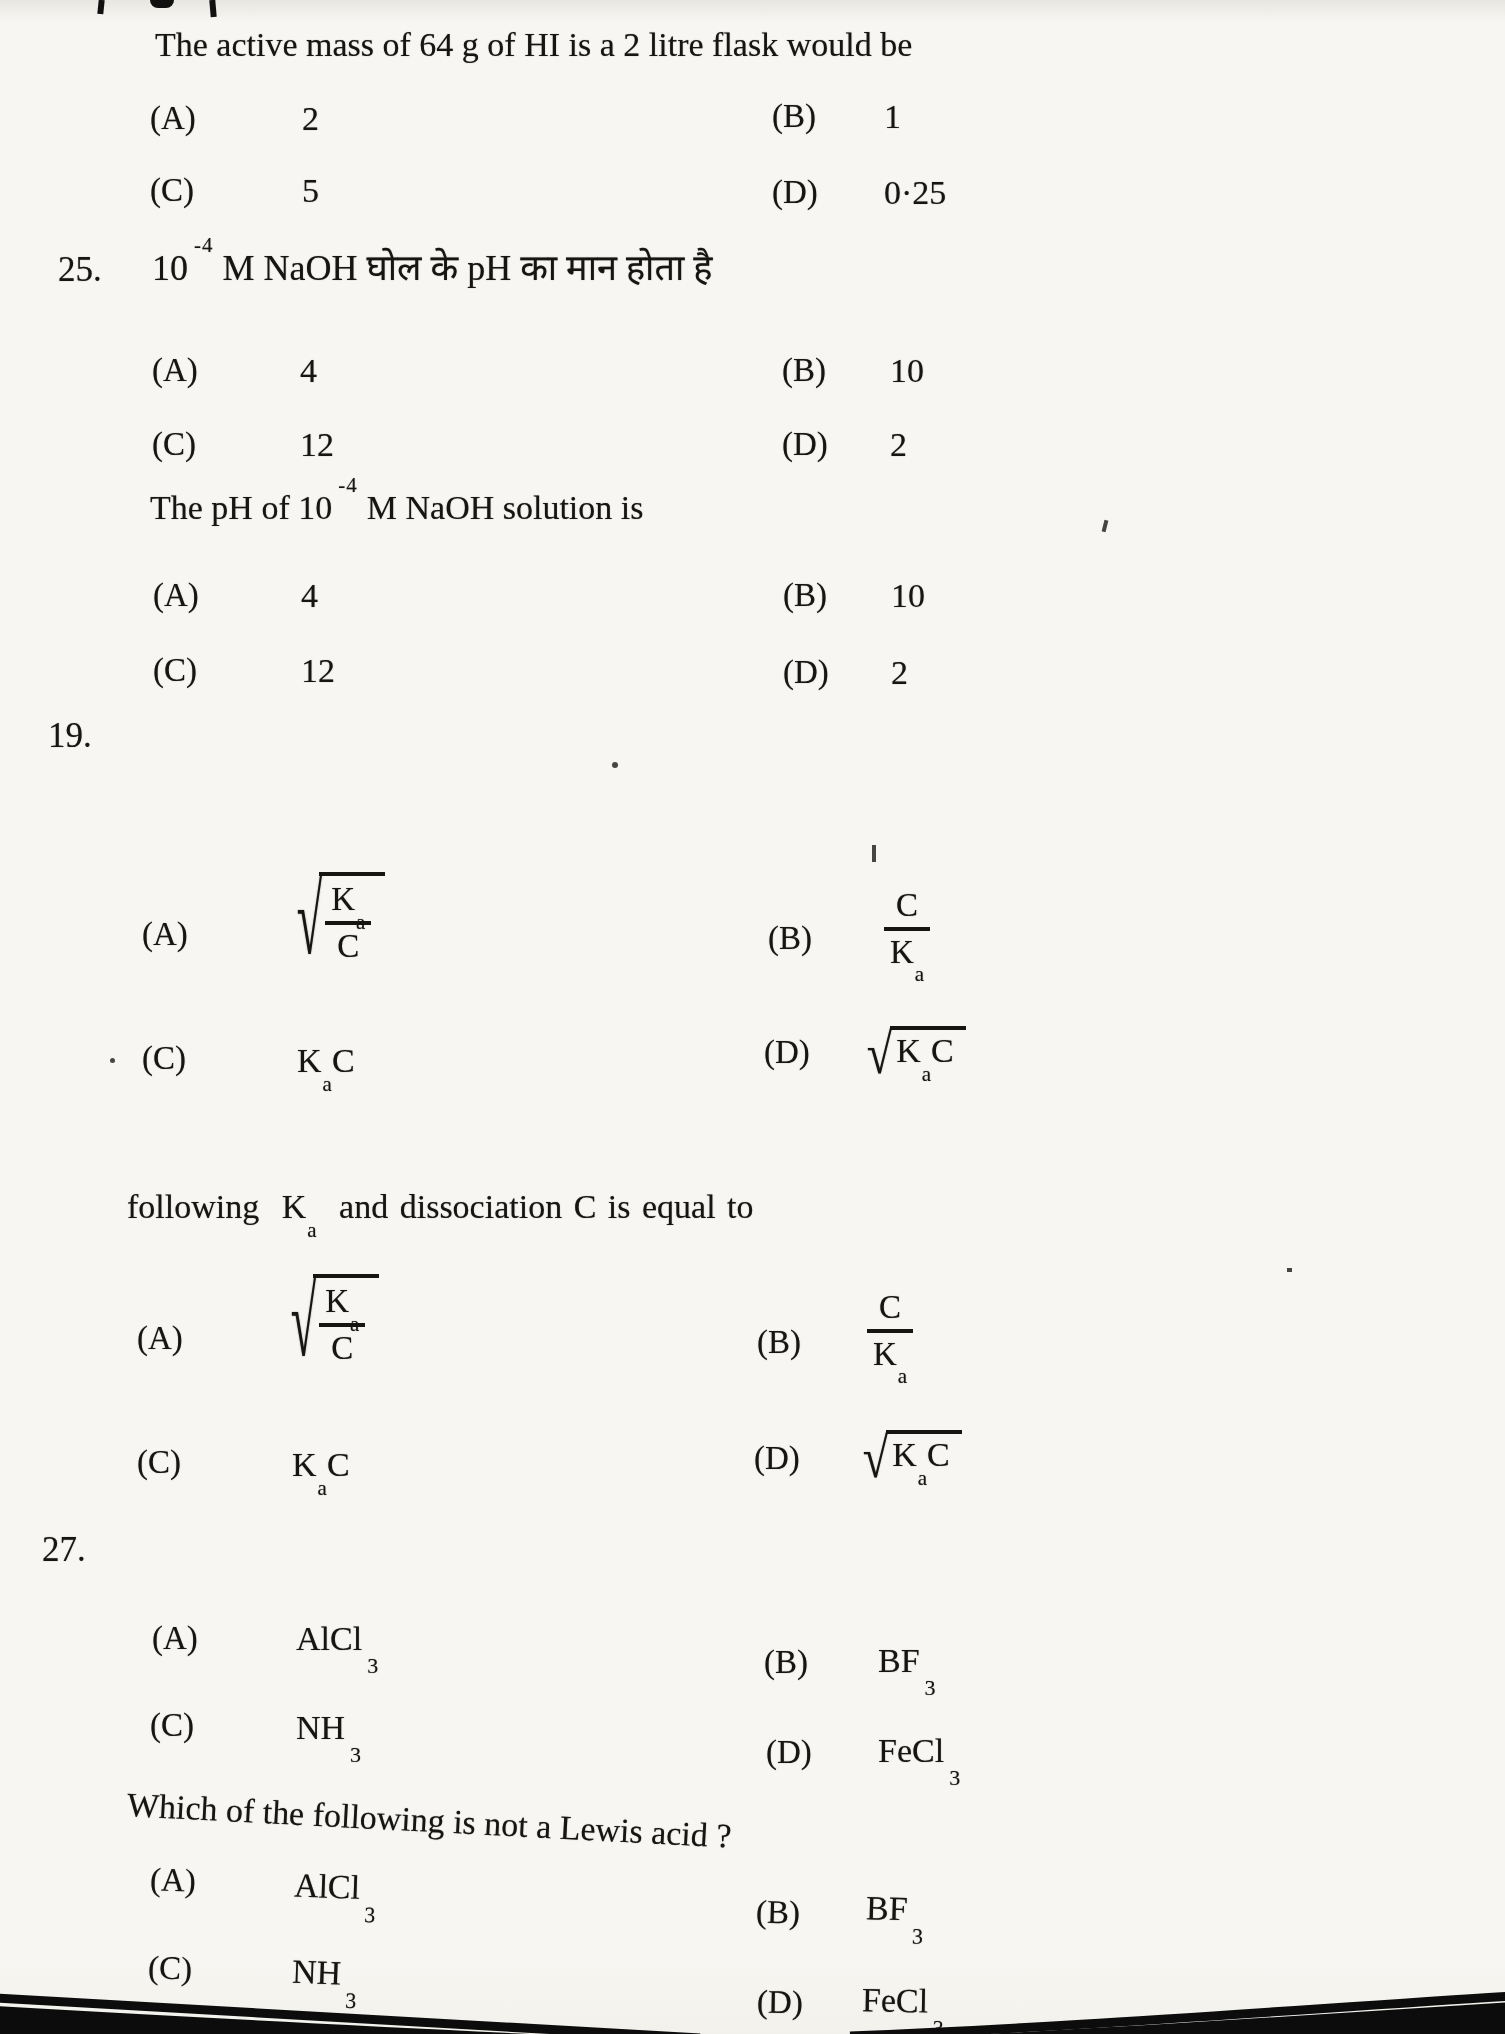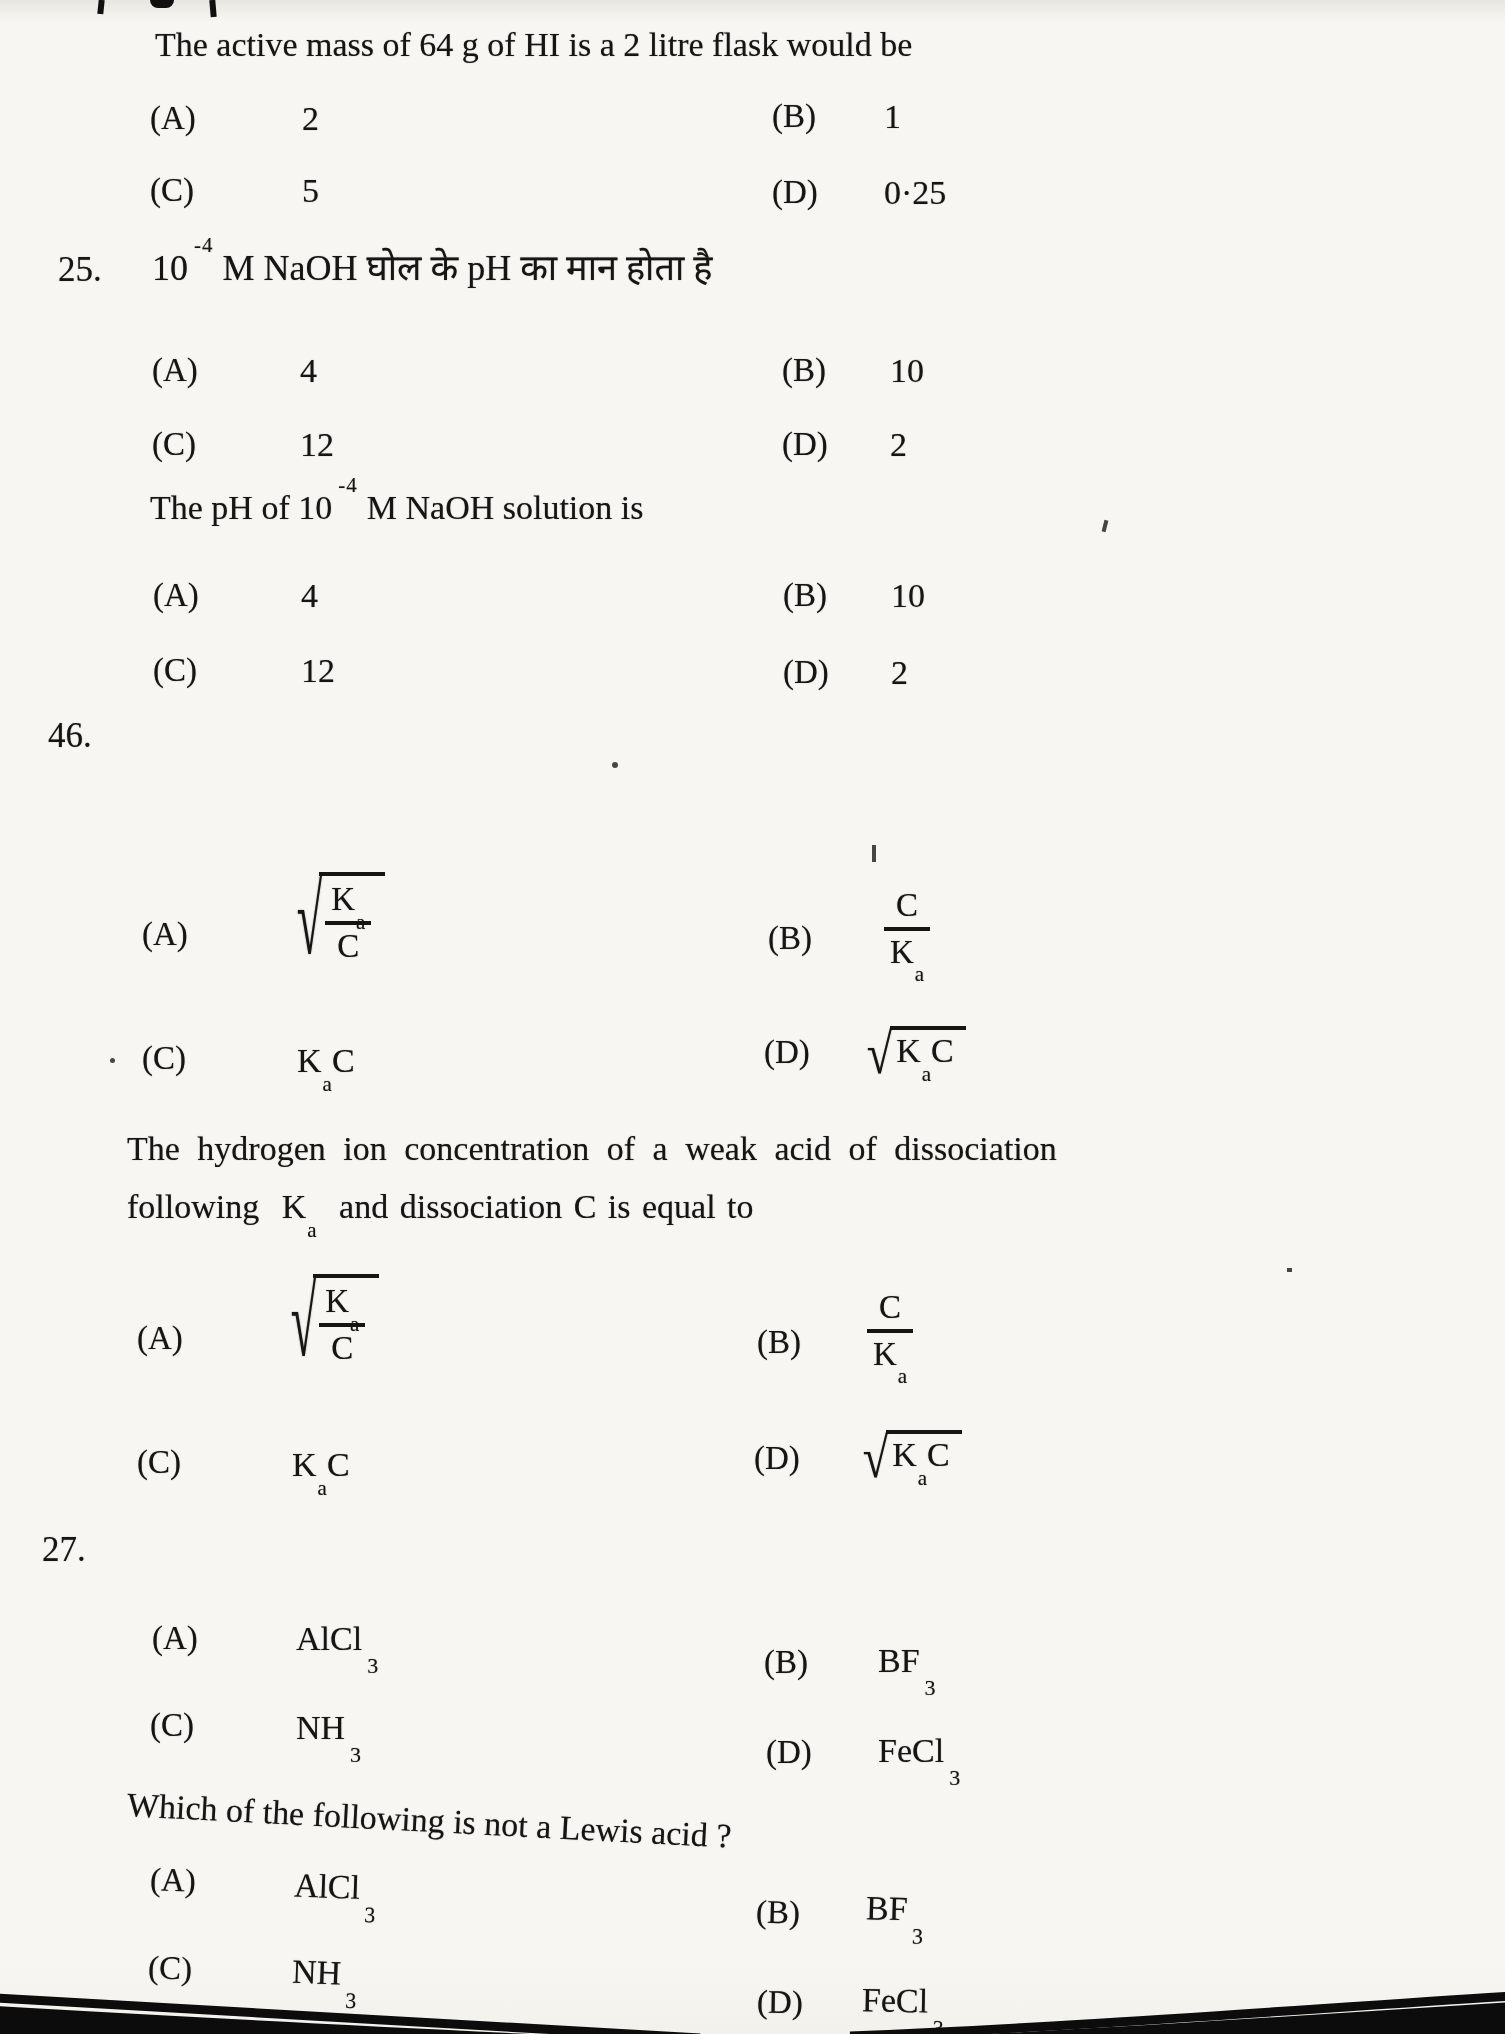--- a/index.html
+++ b/index.html
@@ -82,21 +82,21 @@
 
   <span class="abs lab" style="left:153px;top:577px">(A)</span>
   <span class="abs val" style="left:301px;top:577px">4</span>
   <span class="abs lab" style="left:783px;top:577px">(B)</span>
   <span class="abs val" style="left:891px;top:577px">10</span>
   <span class="abs lab" style="left:153px;top:652px">(C)</span>
   <span class="abs val" style="left:301px;top:652px">12</span>
   <span class="abs lab" style="left:783px;top:654px">(D)</span>
   <span class="abs val" style="left:891px;top:654px">2</span>
 
-  <span class="abs qnum" style="left:48px;top:716px">46.</span>
+  <span class="abs qnum" style="left:48px;top:716px">19.</span>
 
   <span class="abs lab" style="left:142px;top:916px">(A)</span>
   <span class="abs sqrt tall" style="left:298px;top:872px">
     <span class="radglyph">√</span>
     <span class="radbody"><span class="frac">
       <span class="fnum"><span>K</span><sub class="k">a</sub></span>
       <span class="fbar"></span>
       <span class="fden">C</span>
     </span></span>
   </span>
@@ -107,21 +107,20 @@
     <span class="fden"><span>K</span><sub class="k">a</sub></span>
   </span>
   <span class="abs lab" style="left:142px;top:1040px">(C)</span>
   <span class="abs kc" style="left:297px;top:1042px"><span>K</span><sub class="k">a</sub><span>C</span></span>
   <span class="abs lab" style="left:764px;top:1034px">(D)</span>
   <span class="abs sqrt short" style="left:868px;top:1026px">
     <span class="radglyph">√</span>
     <span class="radbody"><span>K</span><sub class="k">a</sub><span>C</span></span>
   </span>
 
-  <div class="abs en" style="left:127px;top:1130px;word-spacing:9px">The hydrogen ion concentration of a weak acid of dissociation</div>
   <div class="abs en" style="left:127px;top:1188px;word-spacing:3px">
     <span>following</span>
     <span class="seg"><span>K</span><sub class="k">a</sub></span>
     <span class="seg">and dissociation C is equal to</span>
   </div>
 
   <span class="abs lab" style="left:137px;top:1320px">(A)</span>
   <span class="abs sqrt tall" style="left:292px;top:1274px">
     <span class="radglyph">√</span>
     <span class="radbody"><span class="frac">

